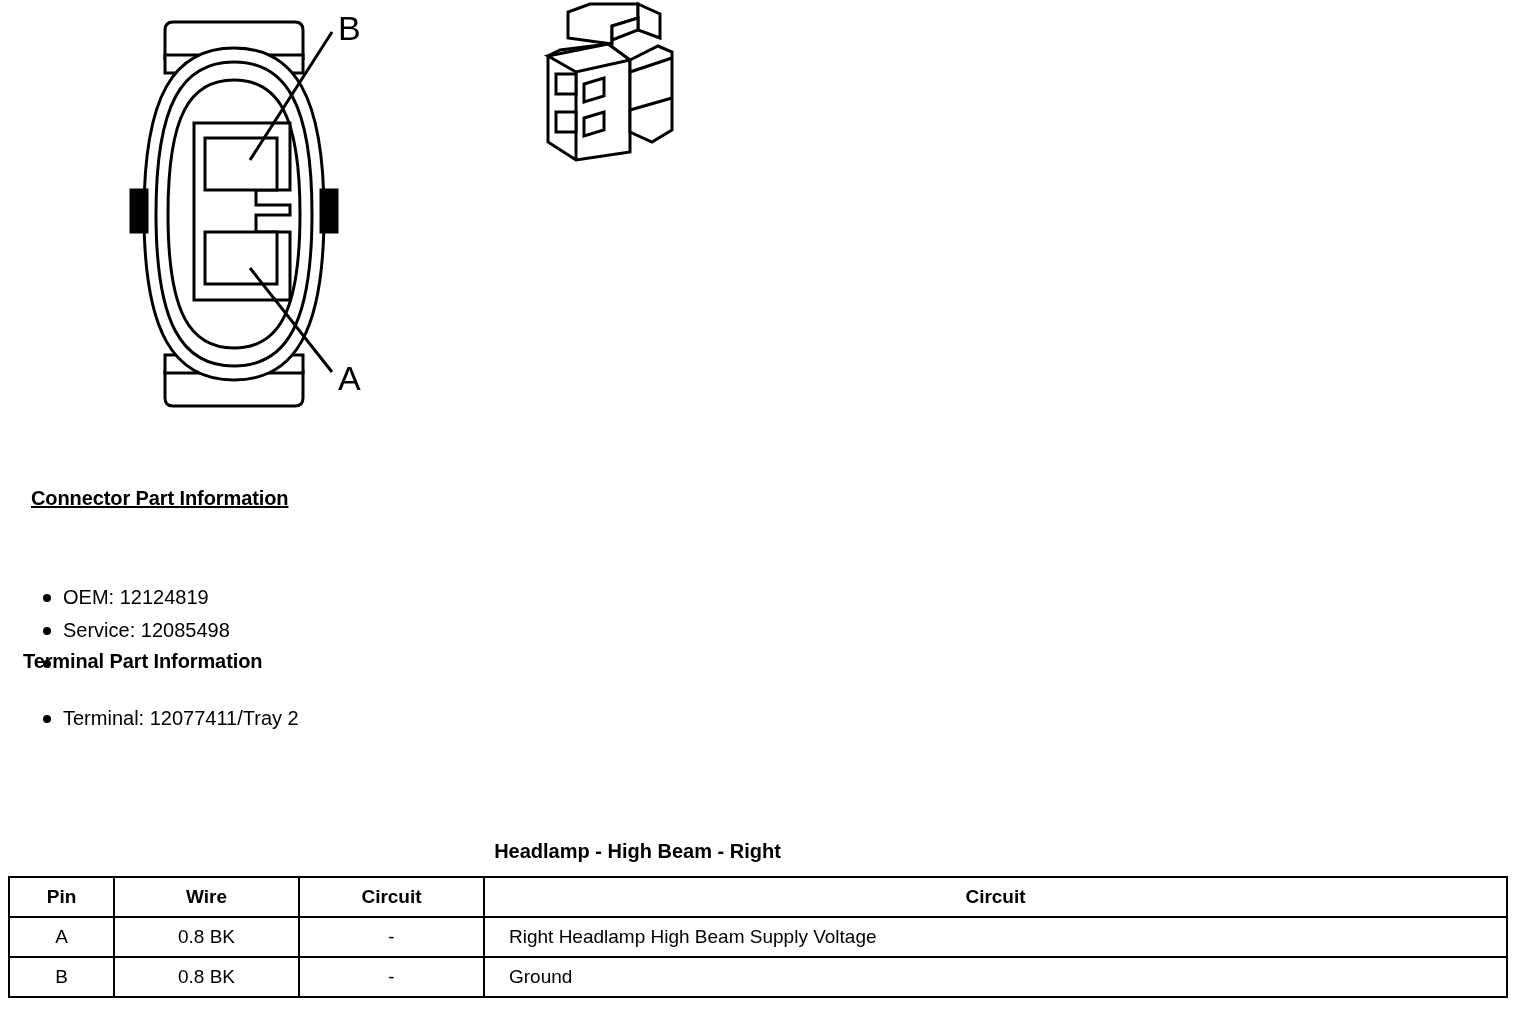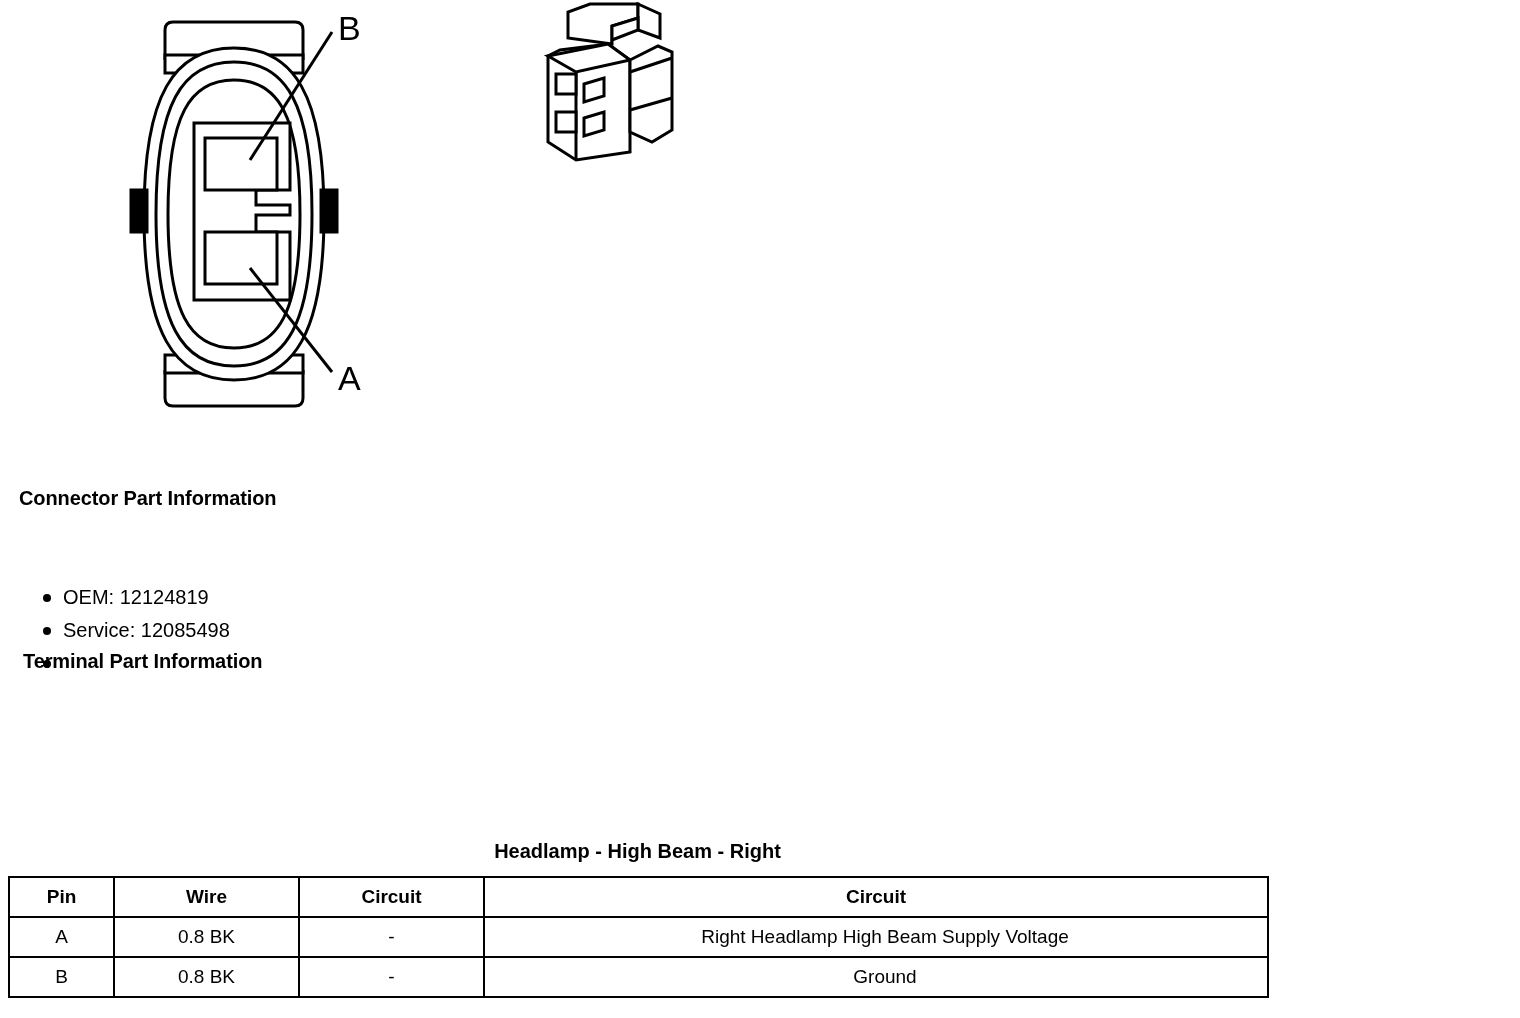--- a/index.html
+++ b/index.html
@@ -39,21 +39,21 @@
     height: 190px;
   }
 
   
   .section-heading {
     position: absolute;
     font-size: 20px;
     font-weight: bold;
     letter-spacing: -0.1px;
   }
-  #connector-part-information-heading { left: 19px; top: 487px; }
+  #connector-part-information-heading { left: 31px; top: 487px; text-decoration: underline; }
   #terminal-part-information-heading { left: 23px; top: 650px; }
 
   .bullet-list {
     position: absolute;
     margin: 0;
     padding: 0;
     list-style: none;
   }
   #connector-part-list { left: 13px; top: 538px; margin-top: 43px; }
   #terminal-part-list { left: 13px; top: 702px; }
@@ -82,37 +82,37 @@
     top: 840px;
     width: 1275px;
     text-align: center;
     font-size: 20px;
     font-weight: bold;
   }
   #pin-table {
     position: absolute;
     left: 8px;
     top: 876px;
-    width: 1261px;
+    width: 1500px;
     border-collapse: collapse;
     table-layout: fixed;
   }
   #pin-table th, #pin-table td {
     border: 2px solid #000;
     font-size: 19px;
     font-weight: normal;
     height: 38px;
     padding: 0 6px;
   }
   #pin-table th {
     font-weight: bold;
     text-align: center;
   }
   #pin-table td.center { text-align: center; }
-  #pin-table td.left { text-align: center; padding-left: 24px; }
+  #pin-table td.left { text-align: left; padding-left: 24px; }
 
   .col-pin { width: 105px; }
   .col-wire { width: 185px; }
   .col-circuit { width: 185px; }
   .col-function { width: auto; }
 </style>
 </head>
 <body>
 
 <div id="diagram-area">
@@ -194,20 +194,24 @@
     <span>Service: 12085498</span>
   </li>
   <li>
     <span class="bullet-dot"></span>
   </li>
 </ul>
 
 <div class="section-heading" id="terminal-part-information-heading">Terminal Part Information</div>
 
 <ul class="bullet-list" id="terminal-part-list">
+  <li>
+    <span class="bullet-dot"></span>
+    <span>Terminal: 12077411/Tray 2</span>
+  </li>
 </ul>
 
 <div id="pin-table-title">Headlamp - High Beam - Right</div>
 
 <table id="pin-table">
   <colgroup>
     <col class="col-pin">
       <col class="col-wire">
       <col class="col-circuit">
       <col class="col-function">

